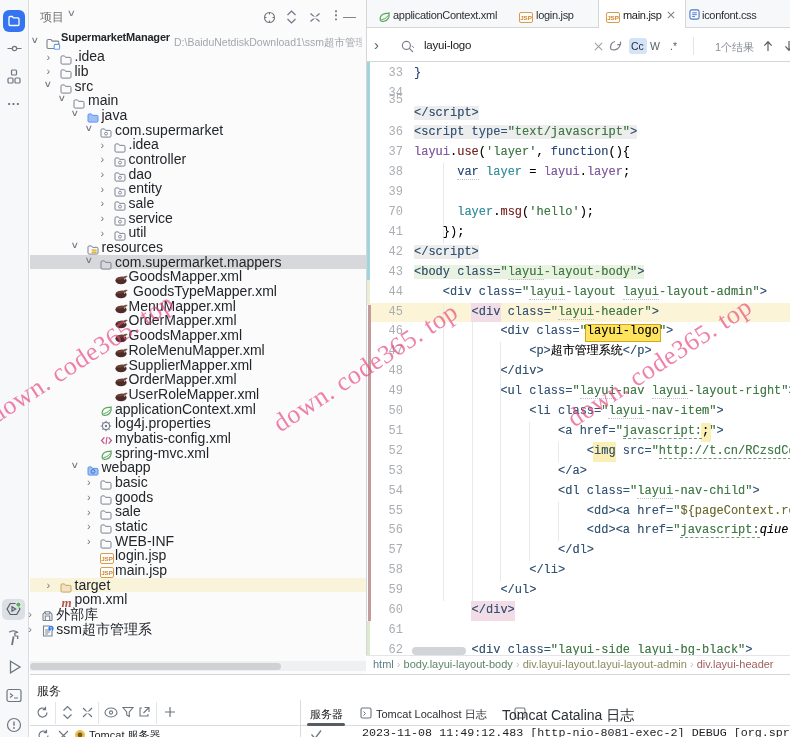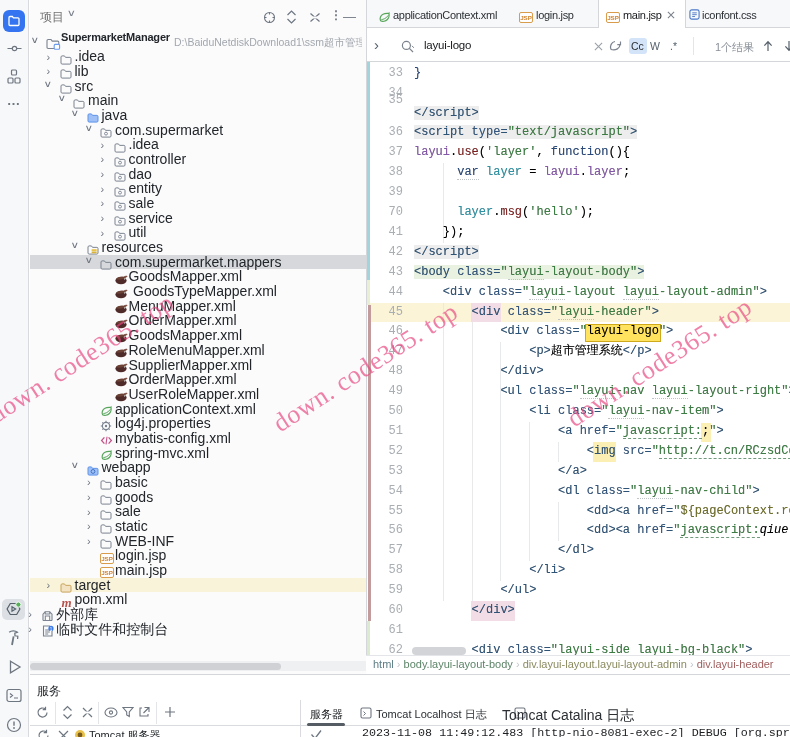--- a/index.html
+++ b/index.html
@@ -312,21 +312,21 @@
       <path d="M2 10.5h9M4.3 10.5V6h4.4v4.5M4.2 1.8V4h4.6V1.8" fill="none" stroke="#7a838f" stroke-width="1.1"></path>
     </svg></span>
 <div class="abs row-lbl" style="left:56.3px;top:607.0px;line-height:14.7px">外部库</div>
 <div class="abs" style="left:28.3px;top:622.0px;width:10px;color:#6f7680;font-size:11px;line-height:14px">›</div>
 <span class="ic" style="left:41.3px;top:623.0px"><svg width="13" height="12" viewBox="0 0 13 12">
       <path d="M2.5 1h6l2.5 2.5V11h-8.5z" fill="none" stroke="#7a838f" stroke-width="1.1"></path>
       <path d="M4.2 5h4.6M4.2 7h4.6M4.2 9h3" stroke="#7a838f" stroke-width="1"></path>
       <circle cx="10" cy="3.4" r="2.6" fill="#3e7de8"></circle>
       <text x="10" y="5.5" font-size="4.5" fill="#fff" text-anchor="middle" font-family="Liberation Sans">1</text>
     </svg></span>
-<div class="abs row-lbl" style="left:56.3px;top:621.7px;line-height:14.7px">临时文件和控制台</div>
+<div class="abs row-lbl" style="left:56.3px;top:621.7px;line-height:14.7px">ssm超市管理系</div>
 
 <div class="abs" style="left:30px;top:661px;width:336px;height:10px;background:#eff0f2"></div>
 <div class="abs" style="left:30px;top:663px;width:251px;height:7px;background:#d0d1d4;border-radius:4px"></div>
 
 <div class="abs" style="left:366px;top:0;width:424px;height:674px;background:#fff;border-left:1px solid #d4d6d9"></div>
 
 <div class="abs" style="left:367px;top:0;width:423px;height:28px;background:#f7f8fa;border-bottom:1px solid #d4d6d9"></div>
 <div class="abs" style="left:598px;top:0;width:88px;height:28px;background:#fff;border-left:1px solid #d4d6d9;border-right:1px solid #d4d6d9"></div>
 <div class="abs" style="left:600px;top:29px;width:85px;height:3px;background:#5a6067"></div>
 <span class="ic" style="left:378px;top:9px"><svg width="13" height="12" viewBox="0 0 13 12">

